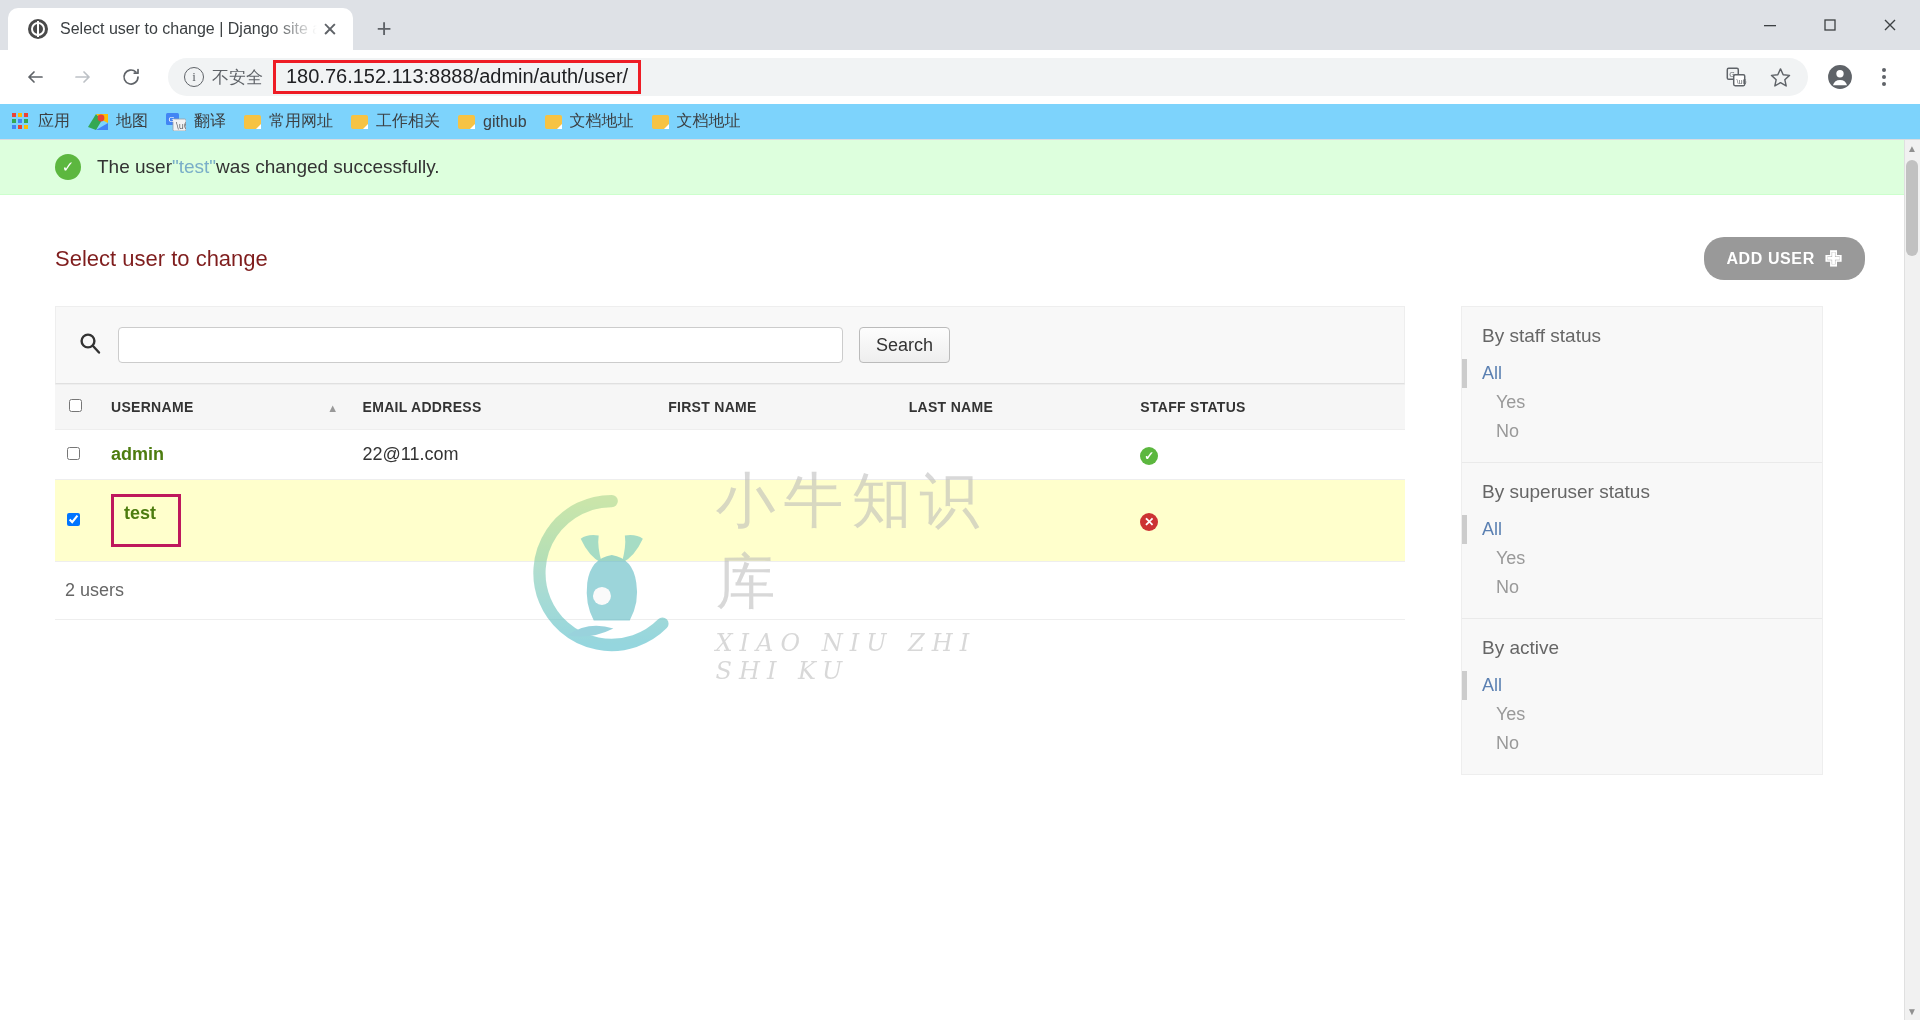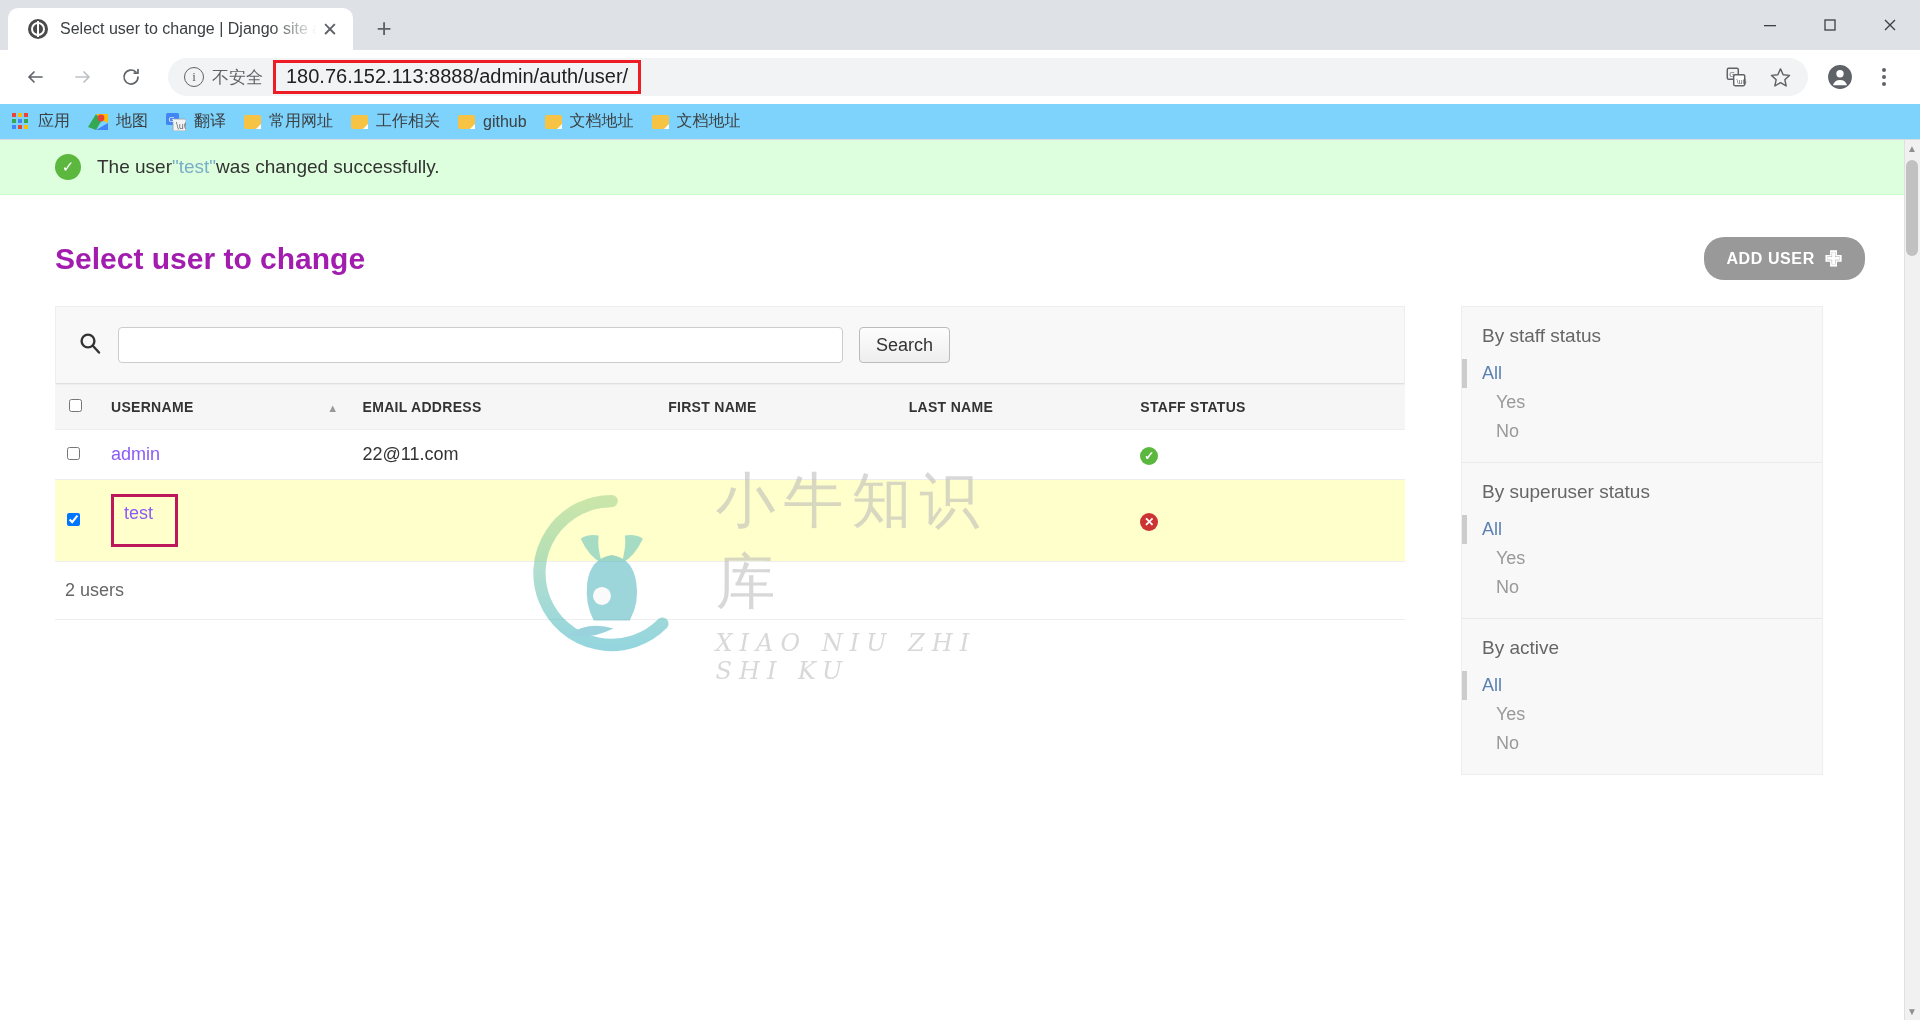--- a/index.html
+++ b/index.html
@@ -132,21 +132,21 @@
     display: flex; align-items: center; justify-content: center;
     color: #fff; font-size: 15px; margin-right: 16px; flex: 0 0 auto;
   }
   .msg .q { color: #79aec8; }
 
   .content-wrap { position: relative; padding: 0 55px; }
 
   .page-head {
     display: flex; align-items: center; padding: 42px 0 26px 0;
   }
-  .page-title { font-size: 30px; font-weight: 700; color: #a21caf; }
+  .page-title { font-size: 22px; font-weight: 400; color: #7f1d1d; }
   .objtools { margin-left: auto; }
   .addlink {
     display: inline-flex; align-items: center; gap: 10px;
     background: #999; color: #fff; border-radius: 20px;
     padding: 11px 22px; font-size: 16px; font-weight: 700;
     letter-spacing: .6px;
   }
   .addlink .plus { font-size: 21px; line-height: 1; font-weight: 700; }
 
   .layout { display: flex; align-items: flex-start; gap: 8px; }
@@ -196,21 +196,21 @@
   }
   table.results thead th.col-check { width: 44px; padding-left: 14px; }
   th.sorted .sortarrow { float: right; color: #999; font-size: 11px; margin-top: 3px; }
   table.results tbody td {
     padding: 14px 12px; font-size: 18px; color: #333;
     border-bottom: 1px solid #eee; vertical-align: middle;
   }
   table.results tbody tr.row1 { background: #fff; }
   table.results tbody tr.selected td { background: #ffc; }
   td.col-check { width: 44px; padding-left: 14px; }
-  td.field-username a { color: #8b5cf6; font-weight: 400; text-decoration: none; }
+  td.field-username a { color: #4d7c0f; font-weight: 700; text-decoration: none; }
   .hl-box { border: 3px solid #be185d; display: inline-block; padding: 6px 22px 20px 10px; }
   .icon-yes, .icon-no {
     width: 18px; height: 18px; border-radius: 50%;
     display: inline-flex; align-items: center; justify-content: center;
     color: #fff; font-size: 12px; font-weight: 700;
   }
   .icon-yes { background: #5cb73f; }
   .icon-no { background: #cc3333; }
 
   .paginator {

